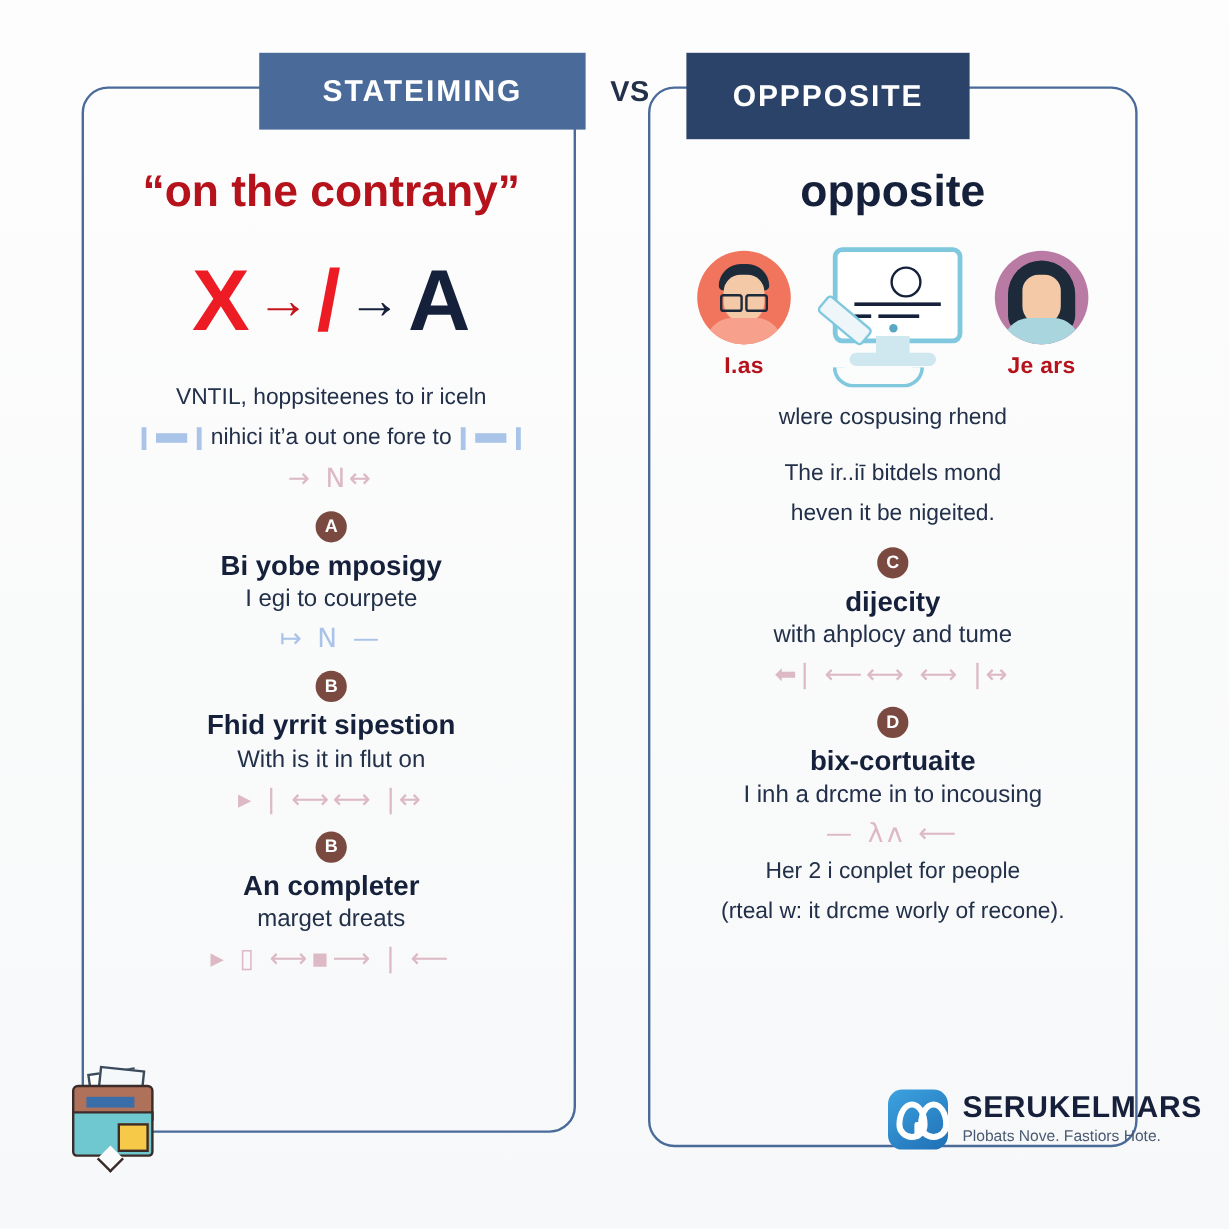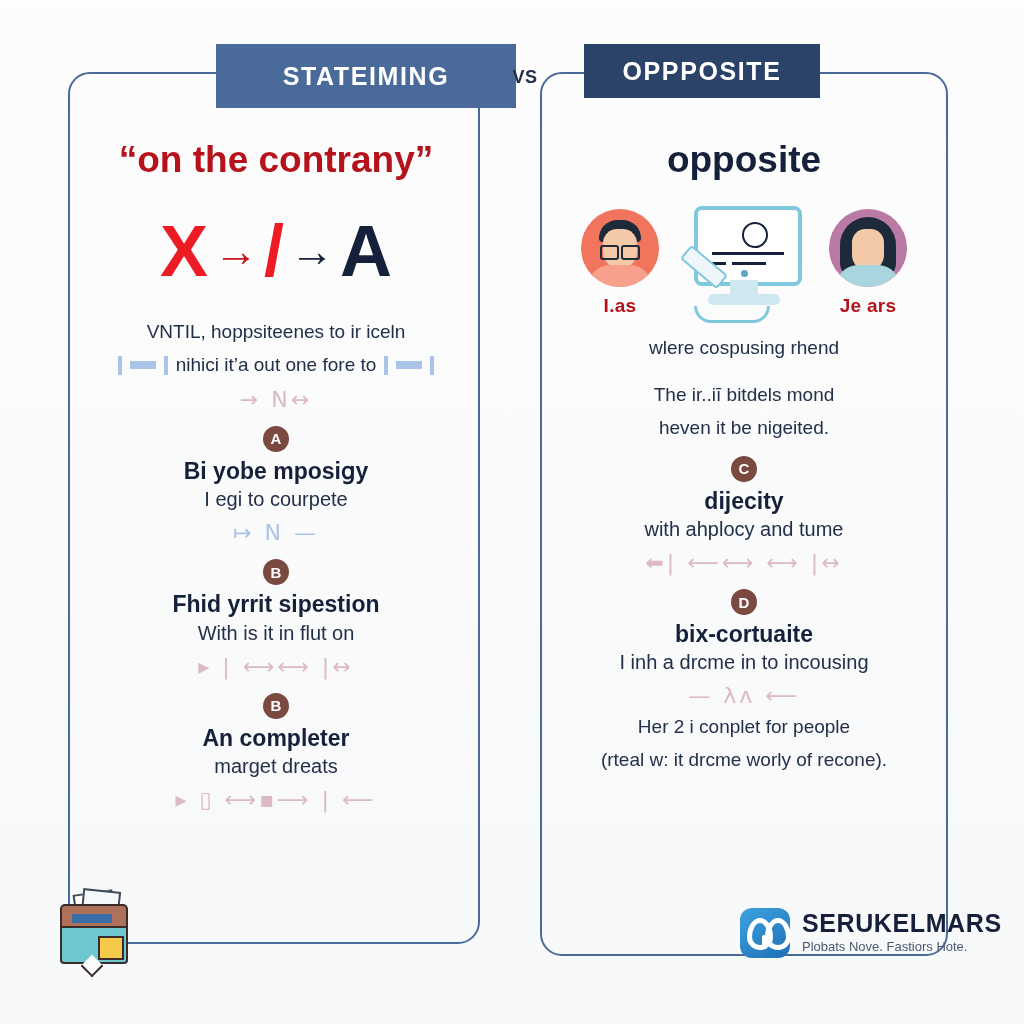--- a/index.html
+++ b/index.html
@@ -25,26 +25,26 @@
   
   .tab{
     position:absolute;
     display:flex;align-items:center;justify-content:center;
     color:#ffffff;
     font-weight:bold;
     letter-spacing:1.6px;
     font-size:25px;
     z-index:5;
   }
-  #tab-left{left:216px;top:44px;width:300px;height:64px;background:#4a6b9a;}
-  #tab-right{left:572px;top:44px;width:236px;height:54px;background:#2b4369;margin-left:12px;}
+  #tab-left{left:216px;top:44px;width:272px;height:64px;background:#4a6b9a;}
+  #tab-right{left:572px;top:44px;width:236px;height:72px;background:#2b4369;}
   #vs-label{
     position:absolute;left:492px;top:60px;width:66px;height:34px;
     display:flex;align-items:center;justify-content:center;
-    color:#22304a;font-weight:bold;font-size:18px;letter-spacing:.5px;
+    color:#22304a;font-weight:bold;font-size:24px;letter-spacing:.5px;
     z-index:6;
   }
 
   
   .col{position:absolute;text-align:center;}
   #col-left{left:76px;top:140px;width:400px;}
   #col-right{left:548px;top:140px;width:392px;}
 
   .big-title{
     font-size:37px;font-weight:bold;line-height:1.1;

